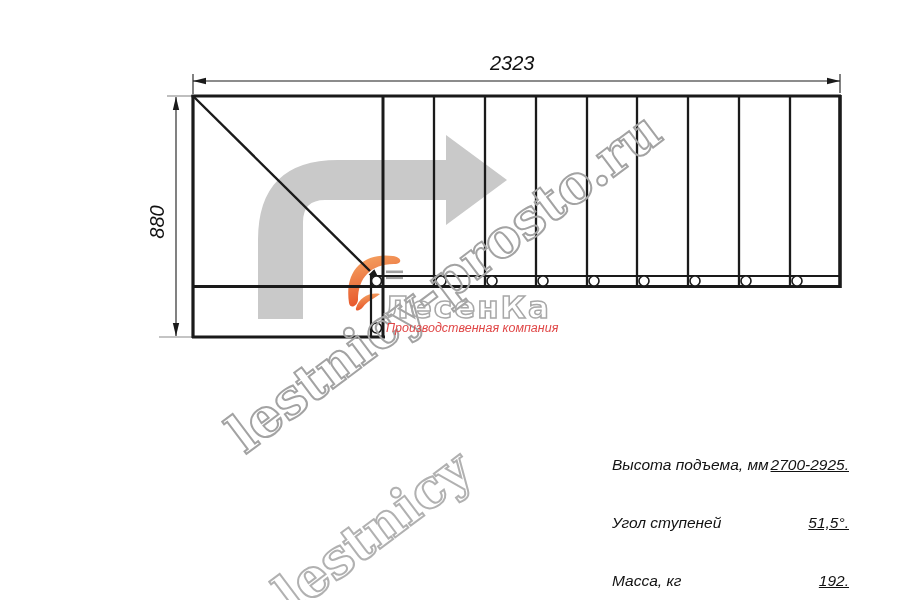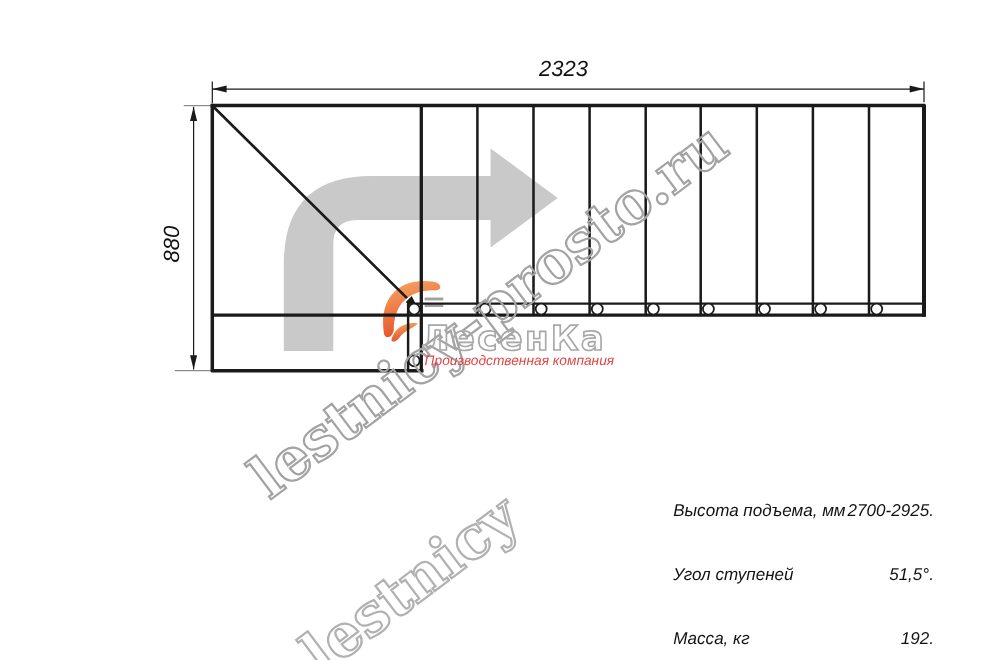--- a/index.html
+++ b/index.html
@@ -16,21 +16,21 @@
   .dim-label-h{
     left:117px;top:202px;width:80px;height:40px;line-height:40px;text-align:center;
     transform:rotate(-90deg);
   }
   .specs{
     position:absolute;left:612px;top:416px;width:237px;
     font-style:italic;font-size:15.5px;color:#121212;line-height:17.8px;
   }
   .spec-row{display:flex;justify-content:space-between;margin-top:40px;}
   .spec-row .lbl{text-align:left;white-space:nowrap;}
-  .spec-row .val{text-align:right;white-space:nowrap;}
+  .spec-row .val{text-align:right;white-space:nowrap;text-decoration:underline;}
 </style>
 </head>
 <body>
 
 <div class="canvas">
 
   <svg width="900" height="600" viewBox="0 0 900 600">
     <defs>
       <linearGradient id="swooshGrad" x1="0" y1="0" x2="0.3" y2="1">
         <stop offset="0" stop-color="#f6a55f"></stop>

